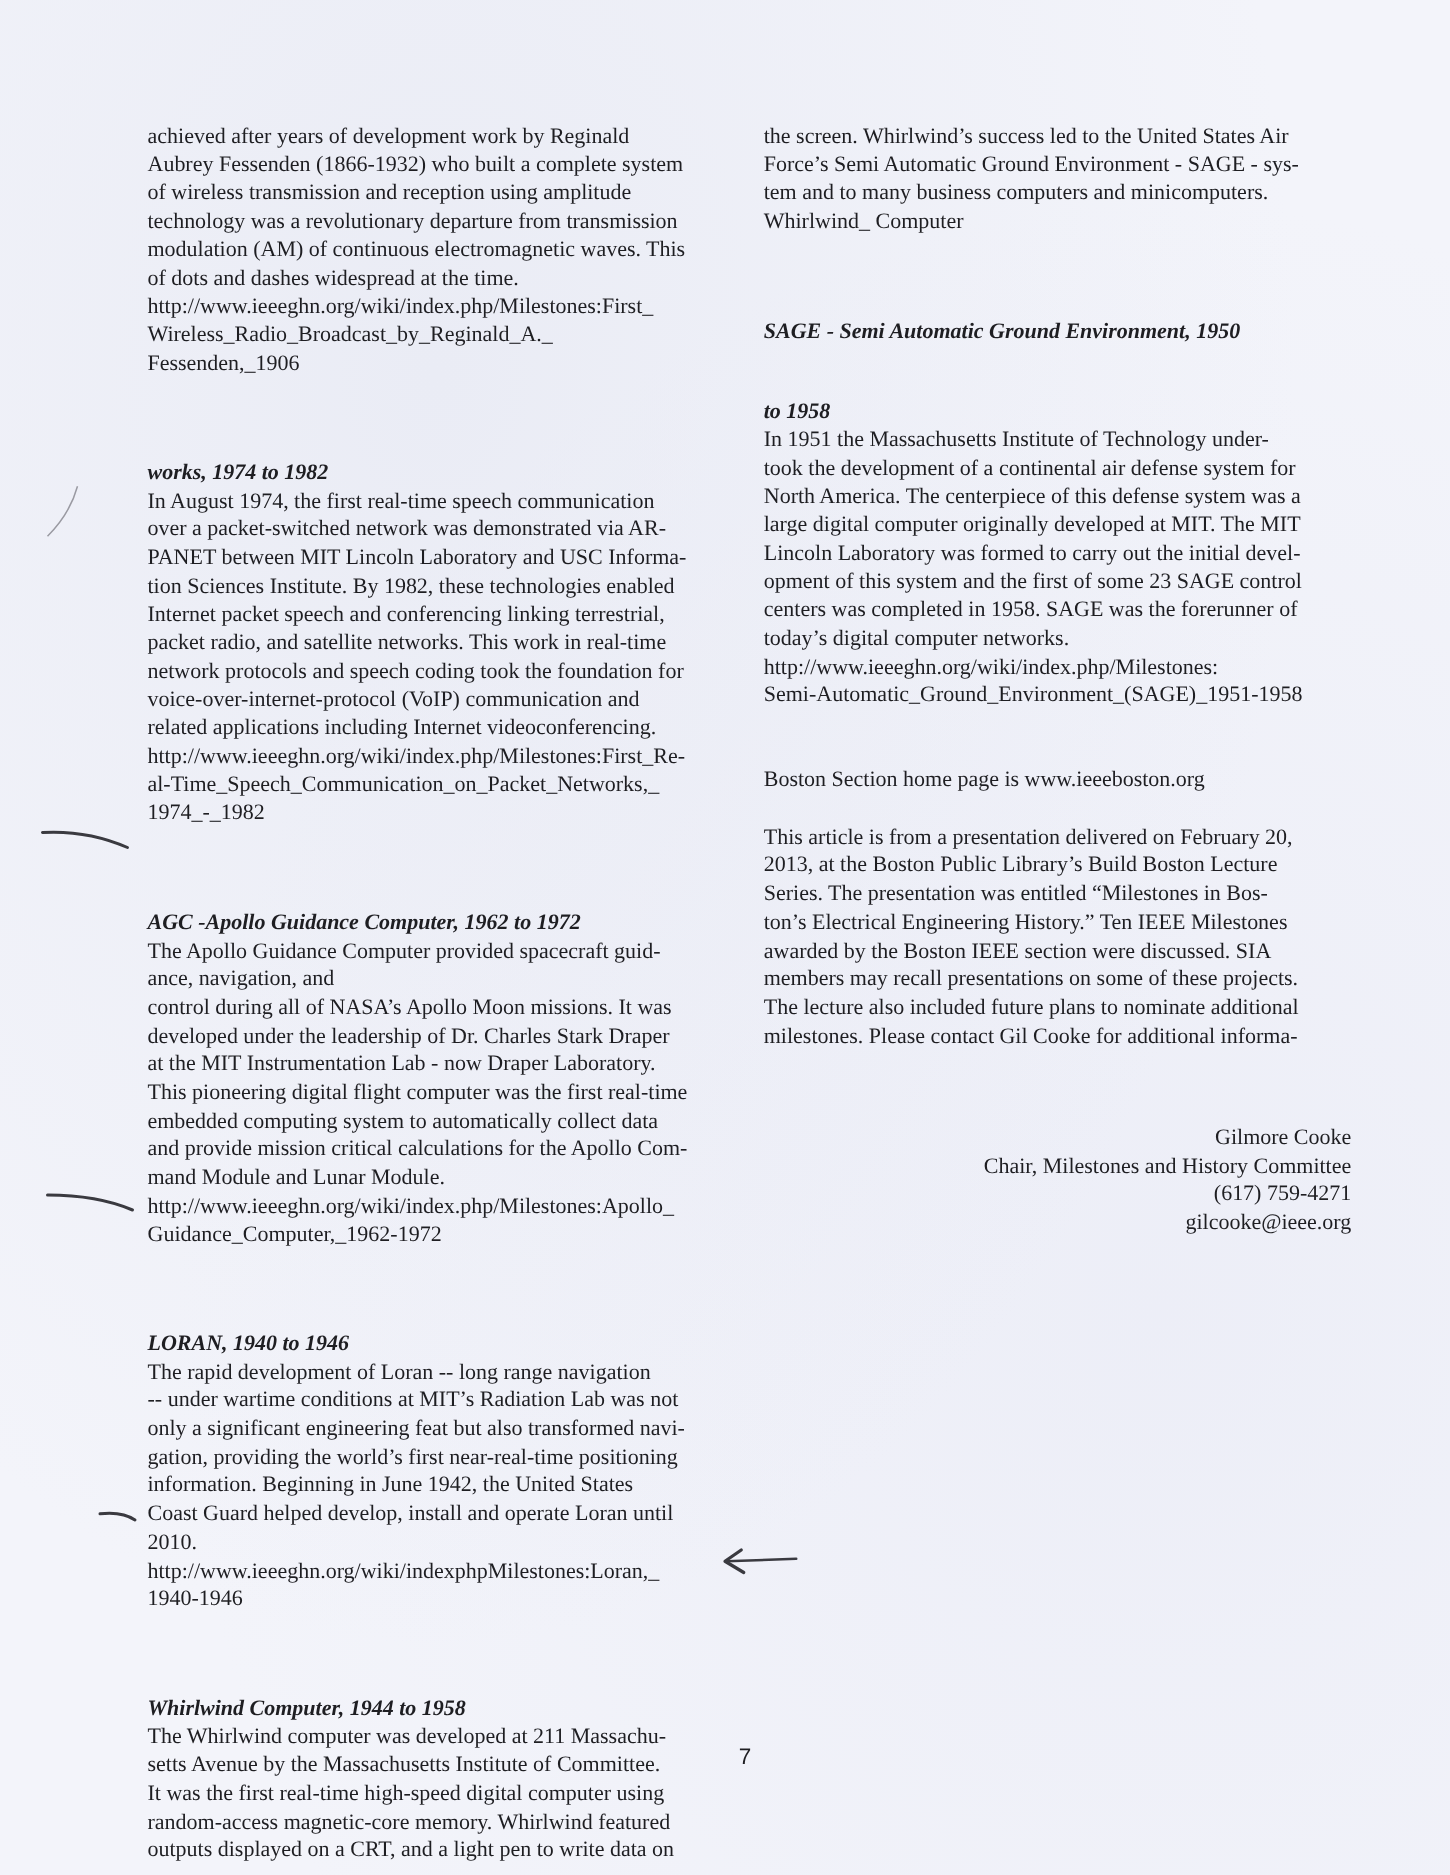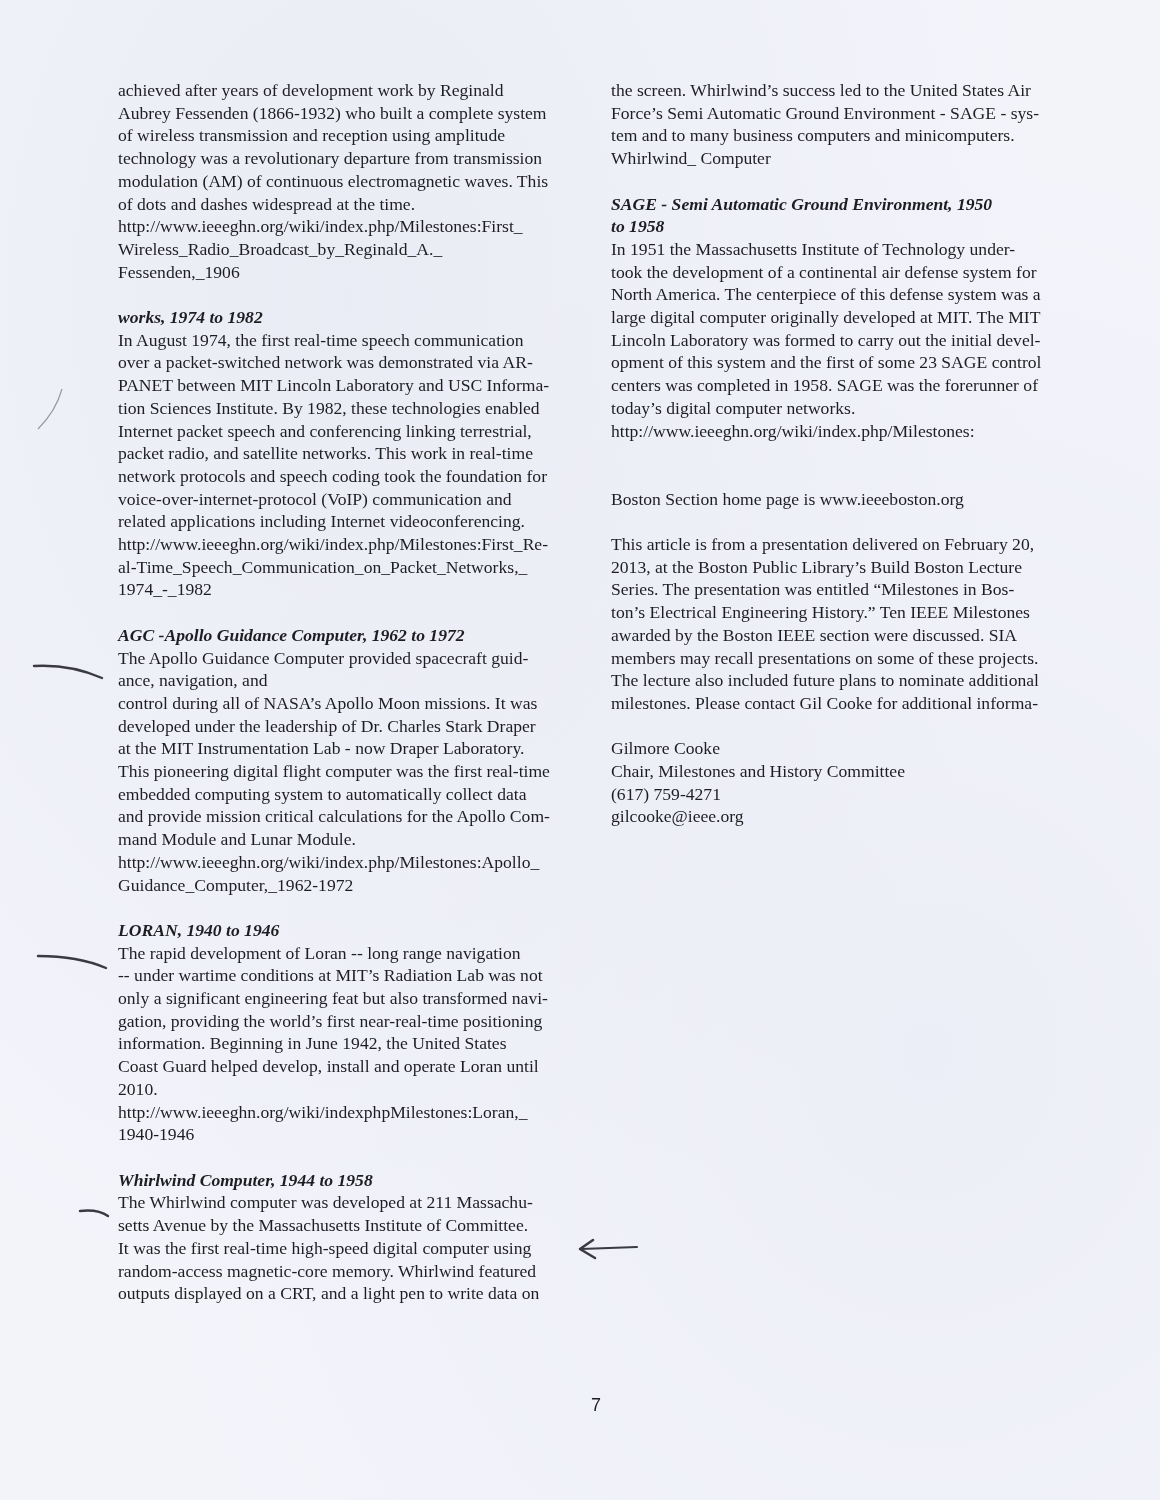--- a/index.html
+++ b/index.html
@@ -10,29 +10,29 @@
       color: #1e1e22;
     }
     .page-bg {
       position: absolute; inset: 0;
       background:
         radial-gradient(ellipse at 30% 20%, rgba(225,228,240,0.5), transparent 60%),
         radial-gradient(ellipse at 80% 70%, rgba(230,232,244,0.5), transparent 60%),
         #f3f4fa;
     }
     .col {
-      position: absolute; top: 79px;
+      position: absolute; top: 97px;
       font-size: 17.6px; line-height: 22.7px;
     }
     .col-left { left: 118px; width: 470px; }
     .col-right { left: 611px; width: 470px; }
     .line { display: block; white-space: nowrap; }
-    .heading { font-weight: bold; font-style: italic; }
+    .heading { font-weight: bold; font-style: italic; margin-top: 42px; }
     .gap { display: block; height: 22.7px; }
-    .sig { text-align: left; }
+    .sig { text-align: right; margin-top: 36px; }
     .page-number {
       position: absolute; left: 591px; top: 1395px;
       font-family: "Liberation Sans", sans-serif; font-size: 18px;
     }
     .mark { position: absolute; }
   </style>
 </head>
 <body>
 
 <div class="page-bg"></div>
@@ -122,20 +122,21 @@
     <span class="line heading">to 1958</span>
     <span class="line">In 1951 the Massachusetts Institute of Technology under-</span>
     <span class="line">took the development of a continental air defense system for</span>
     <span class="line">North America. The centerpiece of this defense system was a</span>
     <span class="line">large digital computer originally developed at MIT. The MIT</span>
     <span class="line">Lincoln Laboratory was formed to carry out the initial devel-</span>
     <span class="line">opment of this system and the first of some 23 SAGE control</span>
     <span class="line">centers was completed in 1958. SAGE was the forerunner of</span>
     <span class="line">today’s digital computer networks.</span>
     <span class="line">http://www.ieeeghn.org/wiki/index.php/Milestones:</span>
+    <span class="line">Semi-Automatic_Ground_Environment_(SAGE)_1951-1958</span>
   </div>
   <span class="gap"></span>
   <span class="gap"></span>
 
   <span class="line">Boston Section home page is www.ieeeboston.org</span>
   <span class="gap"></span>
 
   <div>
     <span class="line">This article is from a presentation delivered on February 20,</span>
     <span class="line">2013, at the Boston Public Library’s Build Boston Lecture</span>

